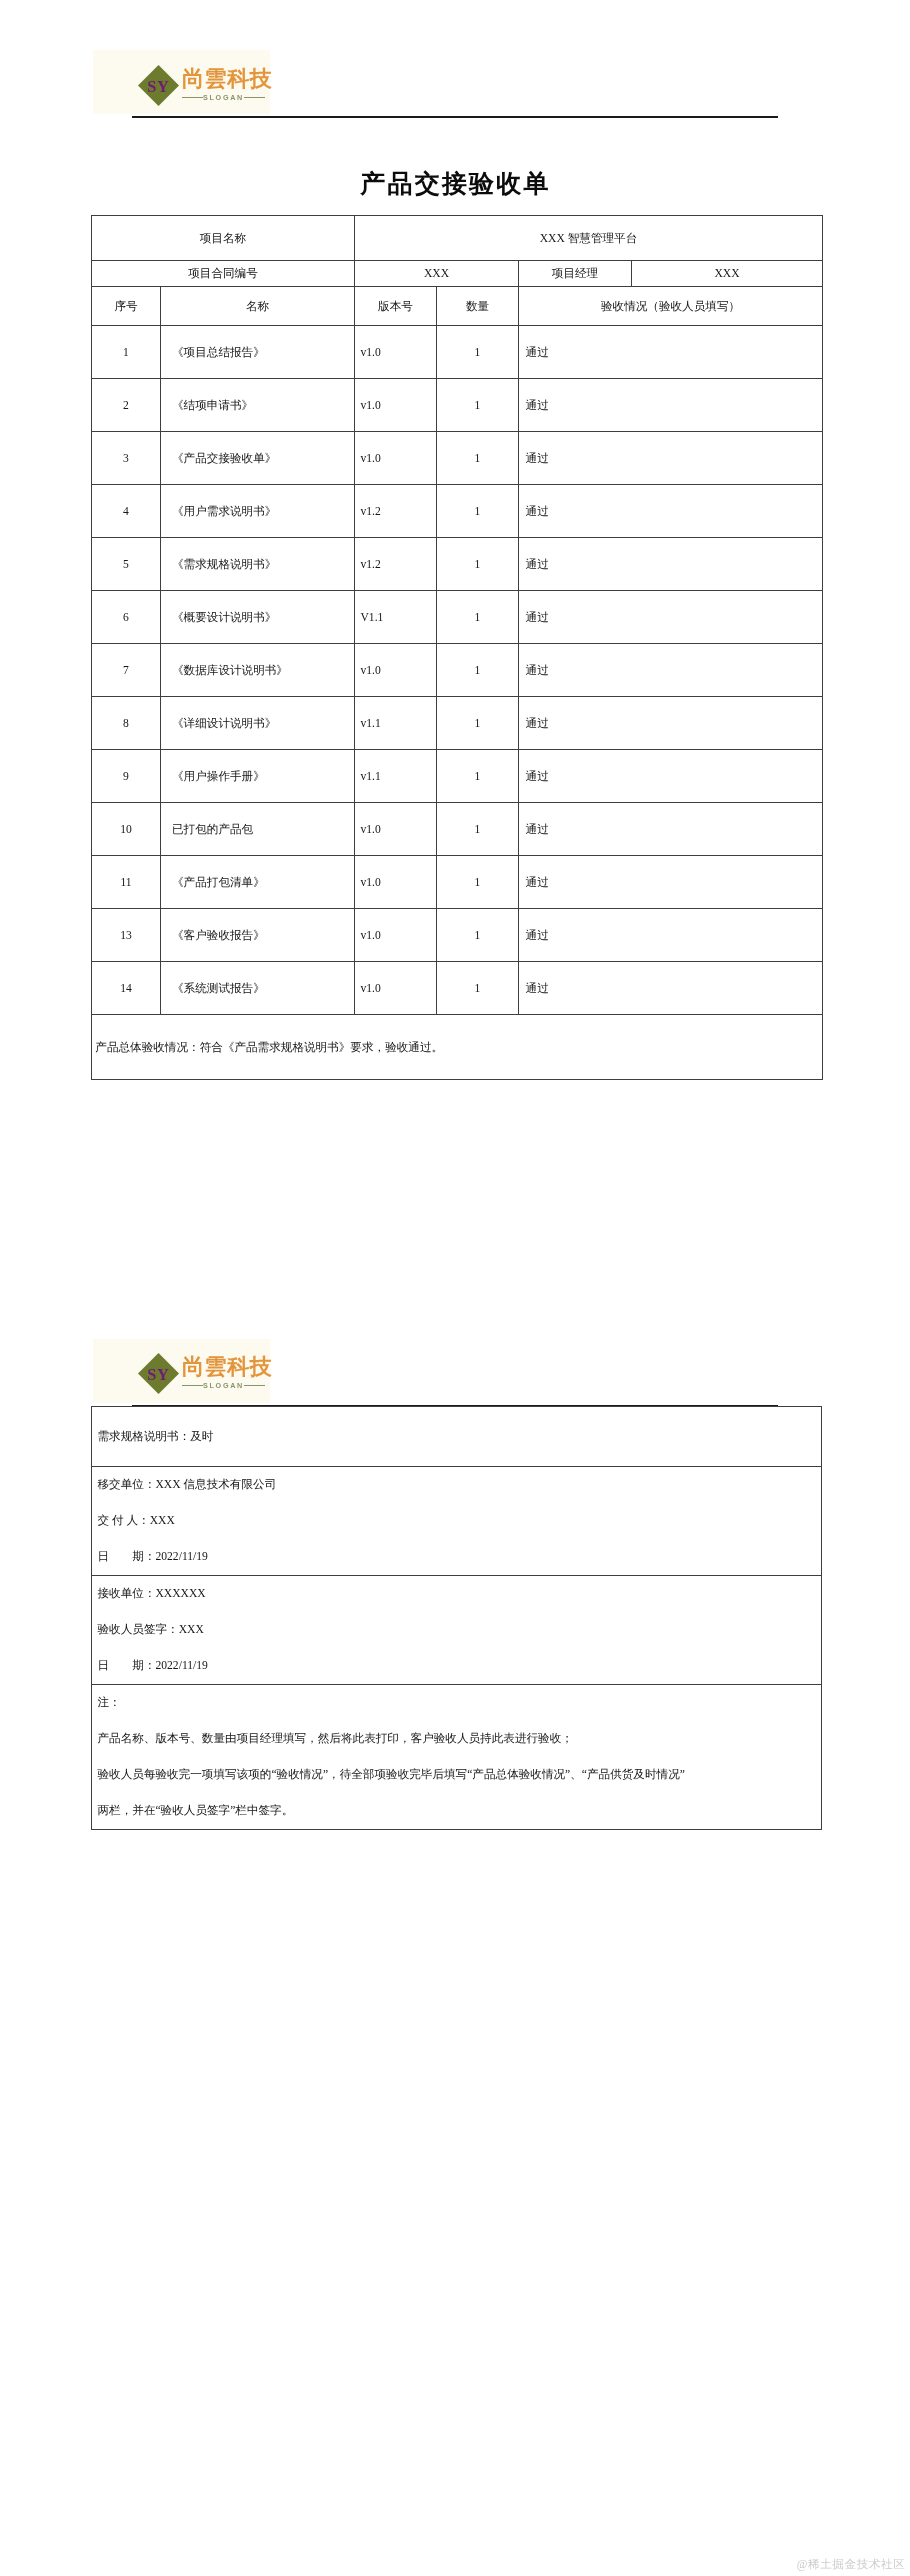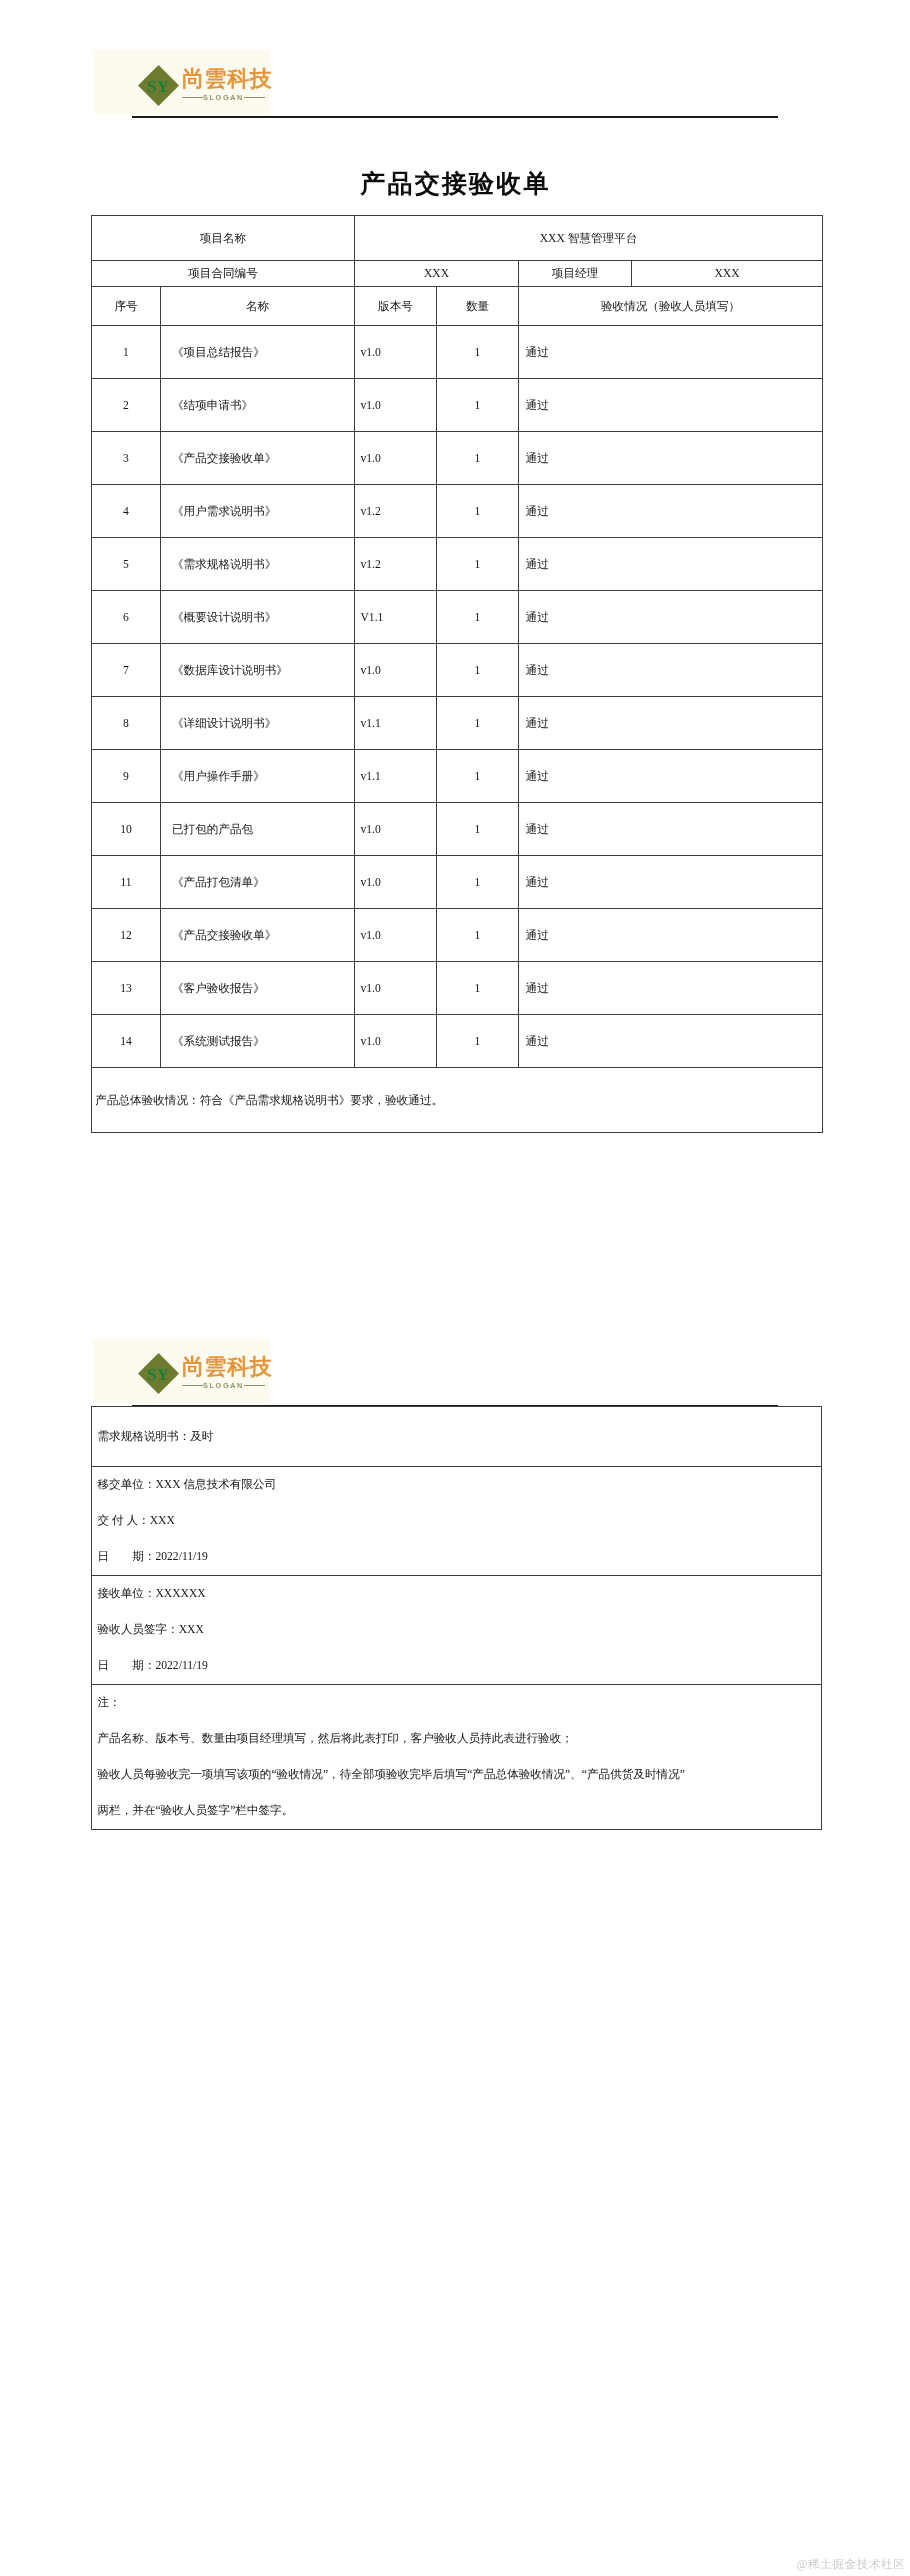--- a/index.html
+++ b/index.html
@@ -3,21 +3,21 @@
 <meta charset="utf-8">
 <style>
   html,body{margin:0;padding:0;background:#ffffff;}
   body{font-family:"Liberation Serif", serif;color:#161616;}
   #page{position:relative;width:911px;height:2576px;background:#ffffff;overflow:hidden;}
 
   
   .logo-bg{position:absolute;left:93px;width:177px;height:64px;background:#fdfaf0;}
   .logo{position:absolute;left:138px;width:165px;height:53px;}
   .logo .diamond{position:absolute;left:6px;top:9.4px;width:29px;height:29px;background:#6c7b2d;transform:rotate(45deg);}
-  .logo .monogram{position:absolute;left:4.4px;top:10px;width:32px;height:29px;color:#15803d;
+  .logo .monogram{position:absolute;left:4.4px;top:10px;width:32px;height:29px;color:#701a75;
       font-weight:700;font-size:16.5px;line-height:29px;text-align:center;letter-spacing:0.6px;}
   .logo .company{position:absolute;left:44px;top:4.4px;width:88px;height:25px;
       color:#e2953b;font-size:22px;line-height:25px;font-weight:700;letter-spacing:0.6px;white-space:nowrap;}
   .logo .sloganrow{position:absolute;left:44px;top:31px;width:83px;display:flex;align-items:center;gap:0;}
   .logo .sloganrow .dash{flex:1;height:1.1px;background:#8a9468;}
   .logo .slogan{color:#8a9468;font-family:"Liberation Sans",sans-serif;font-size:7.2px;letter-spacing:1.7px;font-weight:700;}
 
   .hrule{position:absolute;left:132px;width:646px;height:1.7px;background:#1b1b1b;}
 
   
@@ -171,27 +171,20 @@
           <td class="c4" colspan="2">通过</td>
         </tr>
         <tr>
           <td class="c0">11</td>
           <td class="c1">《产品打包清单》</td>
           <td class="c2">v1.0</td>
           <td class="c3">1</td>
           <td class="c4" colspan="2">通过</td>
         </tr>
         <tr>
-          <td class="c0">12</td>
-          <td class="c1">《产品交接验收单》</td>
-          <td class="c2">v1.0</td>
-          <td class="c3">1</td>
-          <td class="c4" colspan="2">通过</td>
-        </tr>
-        <tr>
           <td class="c0">13</td>
           <td class="c1">《客户验收报告》</td>
           <td class="c2">v1.0</td>
           <td class="c3">1</td>
           <td class="c4" colspan="2">通过</td>
         </tr>
         <tr>
           <td class="c0">14</td>
           <td class="c1">《系统测试报告》</td>
           <td class="c2">v1.0</td>

